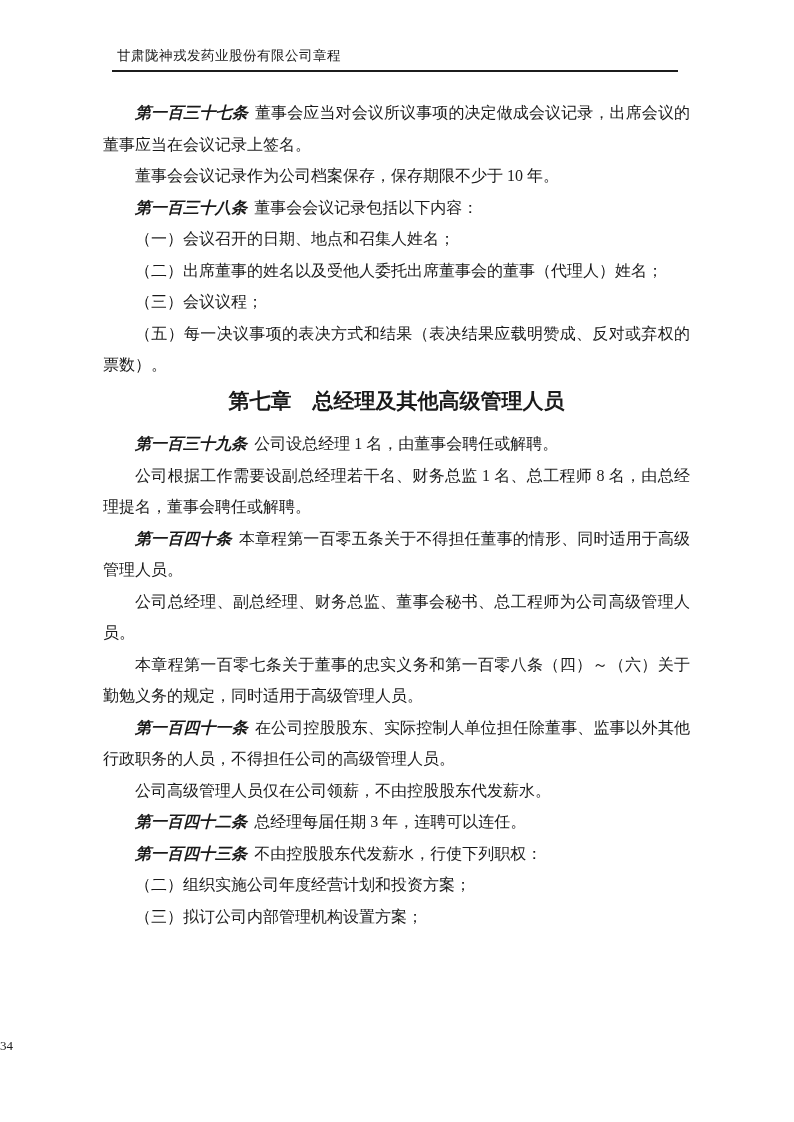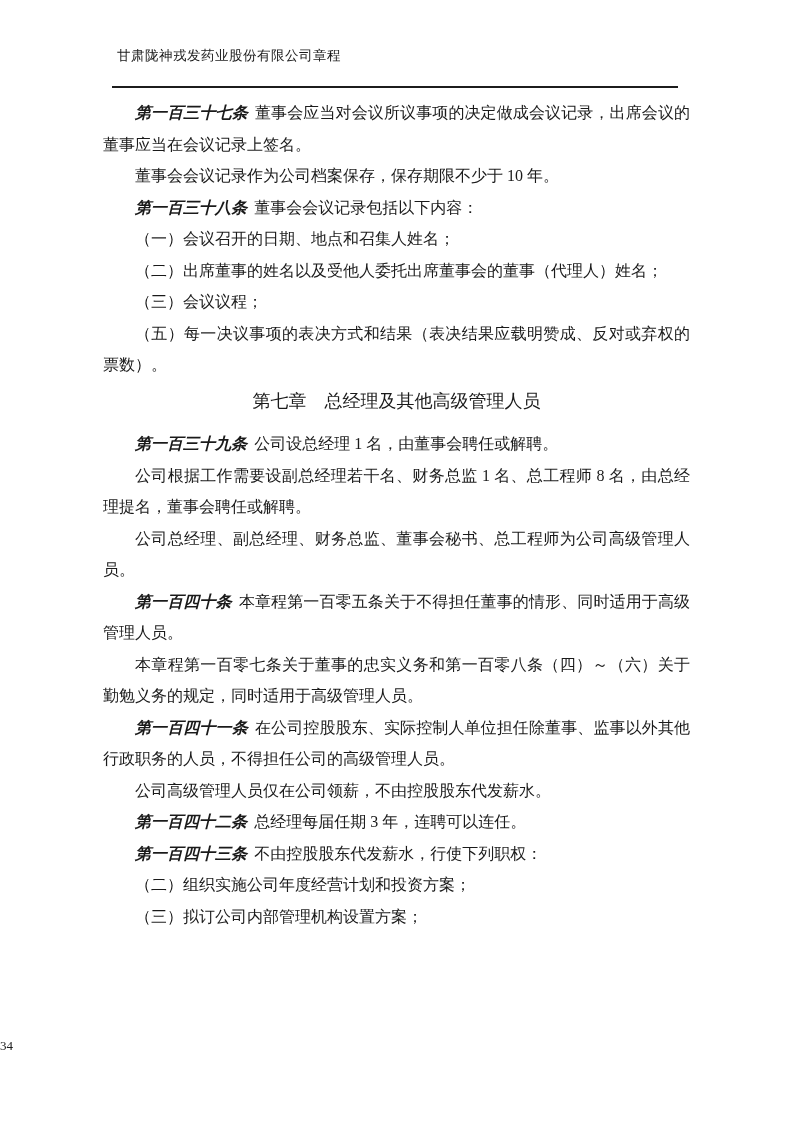--- a/index.html
+++ b/index.html
@@ -15,21 +15,21 @@
     color: #1a1a1a;
     font-family: "Liberation Serif", "DejaVu Serif", serif;
     overflow: hidden;
     box-sizing: border-box;
   }
   .doc-header {
     position: absolute;
     left: 112px;
     width: 566px;
     top: 46px;
-    padding-bottom: 20px;
+    padding-bottom: 4px;
     border-bottom: 2px solid #1c1c1c;
     font-size: 13.5px;
     line-height: 20px;
     letter-spacing: 0.5px;
   }
   .doc-header .header-title {
     display: inline-block;
     padding-left: 5px;
   }
   .doc-body {
@@ -46,22 +46,22 @@
     margin: 0;
     text-indent: 2em;
   }
   .article-label {
     font-weight: bold;
     margin-right: 0.45em;
     font-style: italic;
   }
   .chapter-heading {
     margin: 5px 0 11px 0;
-    font-size: 18px;
-    font-weight: normal;
+    font-size: 21px;
+    font-weight: bold;
     text-align: center;
     text-indent: 0;
     line-height: 31.5px;
   }
   .doc-footer {
     position: absolute;
     left: 0;
     width: 794px;
     top: 1037px;
     text-align: left;
@@ -82,22 +82,22 @@
       <p class="para"><b class="article-label">第一百三十七条</b><span>董事会应当对会议所议事项的决定做成会议记录，出席会议的董事应当在会议记录上签名。</span></p>
       <p class="para"><span>董事会会议记录作为公司档案保存，保存期限不少于 10 年。</span></p>
       <p class="para"><b class="article-label">第一百三十八条</b><span>董事会会议记录包括以下内容：</span></p>
       <p class="para"><span>（一）会议召开的日期、地点和召集人姓名；</span></p>
       <p class="para"><span>（二）出席董事的姓名以及受他人委托出席董事会的董事（代理人）姓名；</span></p>
       <p class="para"><span>（三）会议议程；</span></p>
       <p class="para"><span>（五）每一决议事项的表决方式和结果（表决结果应载明赞成、反对或弃权的票数）。</span></p>
       <h2 class="chapter-heading">第七章　总经理及其他高级管理人员</h2>
       <p class="para"><b class="article-label">第一百三十九条</b><span>公司设总经理 1 名，由董事会聘任或解聘。</span></p>
       <p class="para"><span>公司根据工作需要设副总经理若干名、财务总监 1 名、总工程师 8 名，由总经理提名，董事会聘任或解聘。</span></p>
+      <p class="para"><b class="article-label">第一百四十条</b><span>本章程第一百零五条关于不得担任董事的情形、同时适用于高级管理人员。</span></p>
       <p class="para"><span>公司总经理、副总经理、财务总监、董事会秘书、总工程师为公司高级管理人员。</span></p>
-      <p class="para"><b class="article-label">第一百四十条</b><span>本章程第一百零五条关于不得担任董事的情形、同时适用于高级管理人员。</span></p>
       <p class="para"><span>本章程第一百零七条关于董事的忠实义务和第一百零八条（四）～（六）关于勤勉义务的规定，同时适用于高级管理人员。</span></p>
       <p class="para"><b class="article-label">第一百四十一条</b><span>在公司控股股东、实际控制人单位担任除董事、监事以外其他行政职务的人员，不得担任公司的高级管理人员。</span></p>
       <p class="para"><span>公司高级管理人员仅在公司领薪，不由控股股东代发薪水。</span></p>
       <p class="para"><b class="article-label">第一百四十二条</b><span>总经理每届任期 3 年，连聘可以连任。</span></p>
       <p class="para"><b class="article-label">第一百四十三条</b><span>不由控股股东代发薪水，行使下列职权：</span></p>
       <p class="para"><span>（二）组织实施公司年度经营计划和投资方案；</span></p>
       <p class="para"><span>（三）拟订公司内部管理机构设置方案；</span></p>
     </div>
 
   <div class="doc-footer">

